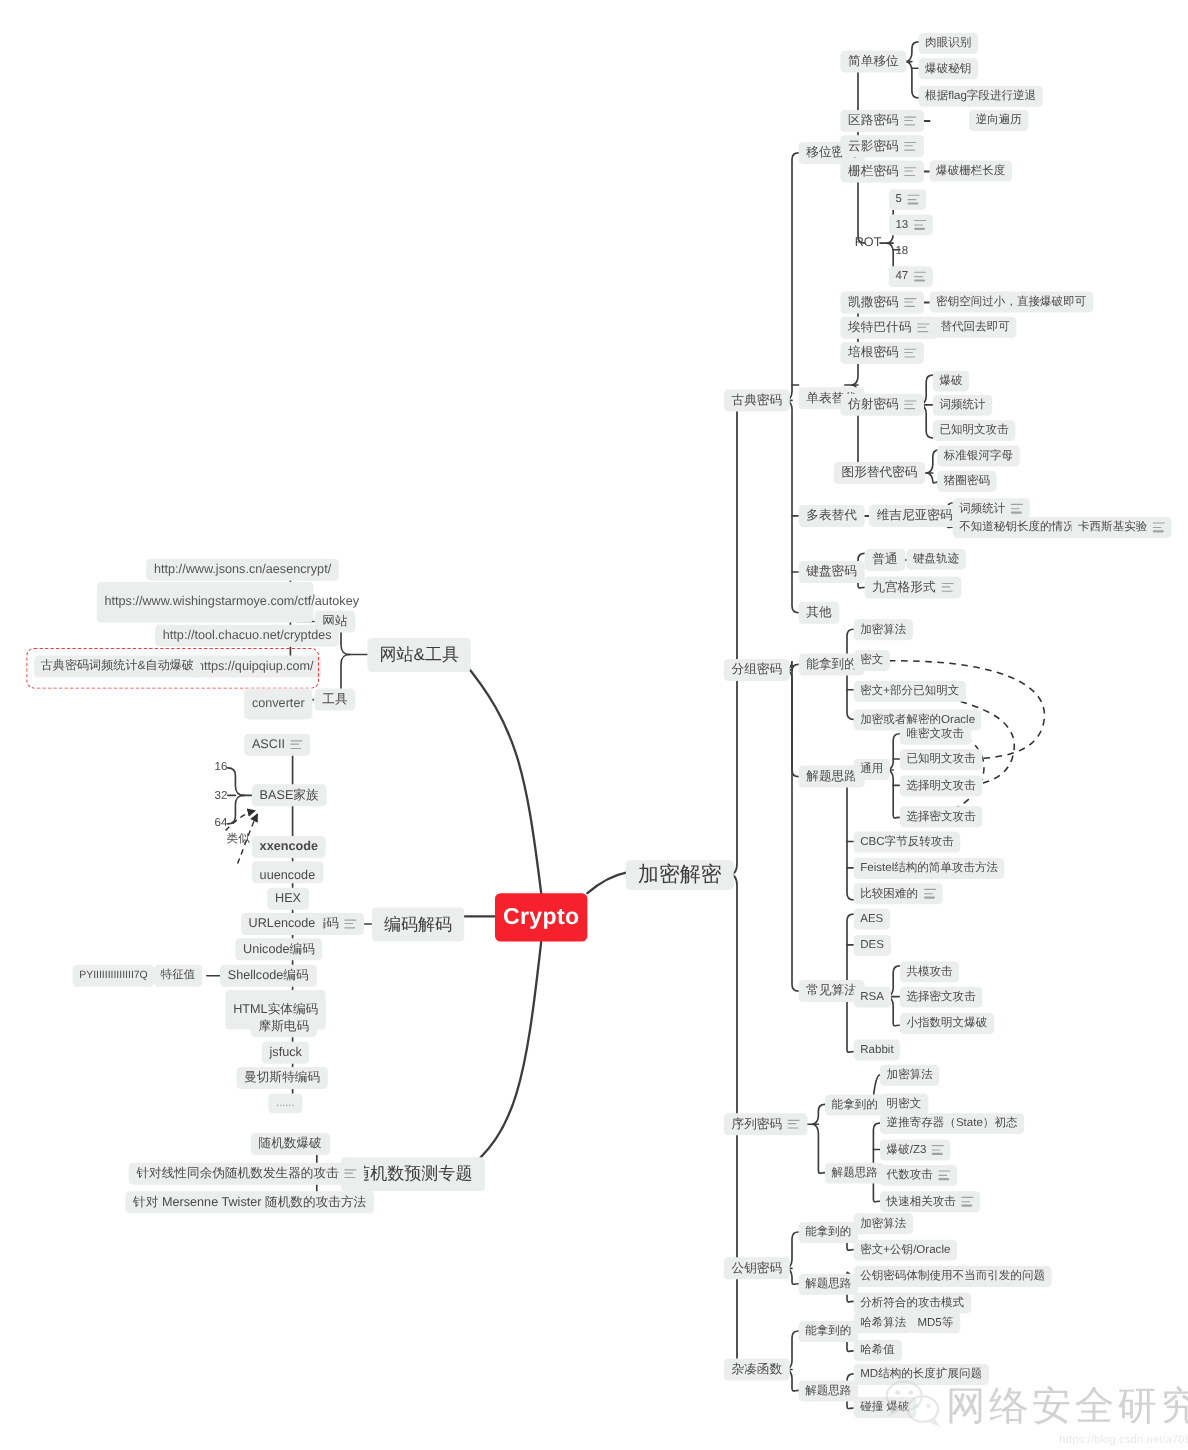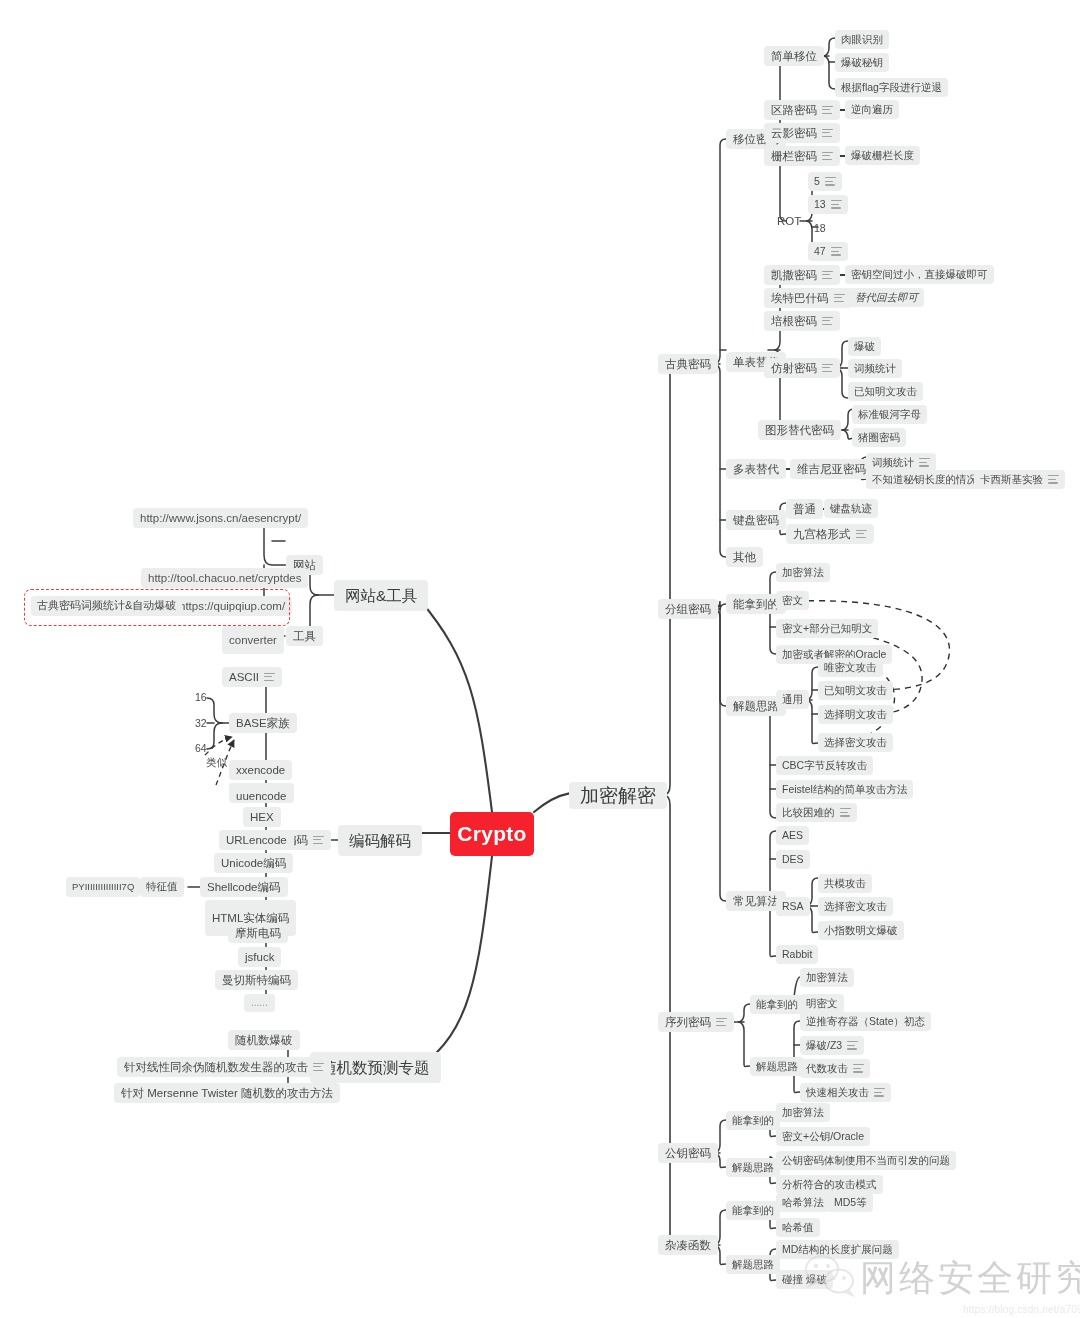--- a/index.html
+++ b/index.html
@@ -313,20 +313,23 @@
   <div class="node t-l2" style="left:286px;top:555px;height:20px;">
     <span>网站</span>
   </div>
   <div class="node t-l2" style="left:286px;top:626px;height:20px;">
     <span>工具</span>
   </div>
 
   <div class="node t-url" style="left:133px;top:508px;height:20px;">
     <span>http://www.jsons.cn/aesencrypt/</span>
   </div>
+  <div class="node t-url wrap2" style="left:88px;top:529px;width:197px;height:37px;">
+    <span>https://www.wishingstarmoye.com/ctf/autokey</span>
+  </div>
   <div class="node t-url" style="left:141px;top:568px;height:20px;">
     <span>http://tool.chacuo.net/cryptdes</span>
   </div>
   <div class="node t-url" style="left:172px;top:596px;height:20px;">
     <span>https://quipqiup.com/</span>
   </div>
   <div class="node t-l3" style="left:31px;top:596px;height:20px;font-size:11px;">
     <span>古典密码词频统计&amp;自动爆破</span>
   </div>
   <div class="redbox" style="left:24px;top:589px;width:264px;height:35px;"></div>
@@ -361,21 +364,21 @@
   <div class="node t-l3 t-plain" style="left:189px;top:714px;height:19px;">
     <span>32</span>
   </div>
   <div class="node t-l3 t-plain" style="left:189px;top:739px;height:19px;">
     <span>64</span>
   </div>
   <div class="node t-l3 t-plain" style="left:200px;top:754px;height:18px;font-size:10.5px;">
     <span>类似</span>
   </div>
 
-  <div class="node t-l2" style="left:229px;top:760px;height:20px;">
+  <div class="node t-l2" style="left:229px;top:760px;height:20px;font-weight:bold;">
     <span>xxencode</span>
   </div>
   <div class="node t-l2" style="left:229px;top:783px;height:20px;align-items:flex-end;">
     <span>uuencode</span>
   </div>
   <div class="node t-l2" style="left:243px;top:807px;height:20px;">
     <span>HEX</span>
   </div>
   <div class="node t-l2" style="left:219px;top:830px;height:20px;">
     <span>URLencode</span>
@@ -458,21 +461,21 @@
   </div>
 
   <div class="node t-l2" style="left:764px;top:100px;height:20px;">
     <span>区路密码</span>
     <span class="note-ico">
         <i></i>
         <i></i>
         <i></i>
       </span>
   </div>
-  <div class="node t-l3" style="left:845px;top:100px;height:19px;text-align:right;">
+  <div class="node t-l3" style="left:881px;top:100px;height:19px;text-align:right;">
     <span>逆向遍历</span>
   </div>
 
   <div class="node t-l2" style="left:764px;top:123px;height:20px;">
     <span>云影密码</span>
     <span class="note-ico">
         <i></i>
         <i></i>
         <i></i>
       </span>
@@ -534,21 +537,21 @@
   </div>
 
   <div class="node t-l2" style="left:764px;top:288px;height:20px;">
     <span>埃特巴什码</span>
     <span class="note-ico">
         <i></i>
         <i></i>
         <i></i>
       </span>
   </div>
-  <div class="node t-l3" style="left:849px;top:288px;height:19px;font-style:italic;">
+  <div class="node t-l3" style="left:849px;top:288px;height:19px;">
     <span>替代回去即可</span>
   </div>
 
   <div class="node t-l2" style="left:764px;top:311px;height:20px;">
     <span>培根密码</span>
     <span class="note-ico">
         <i></i>
         <i></i>
         <i></i>
       </span>

